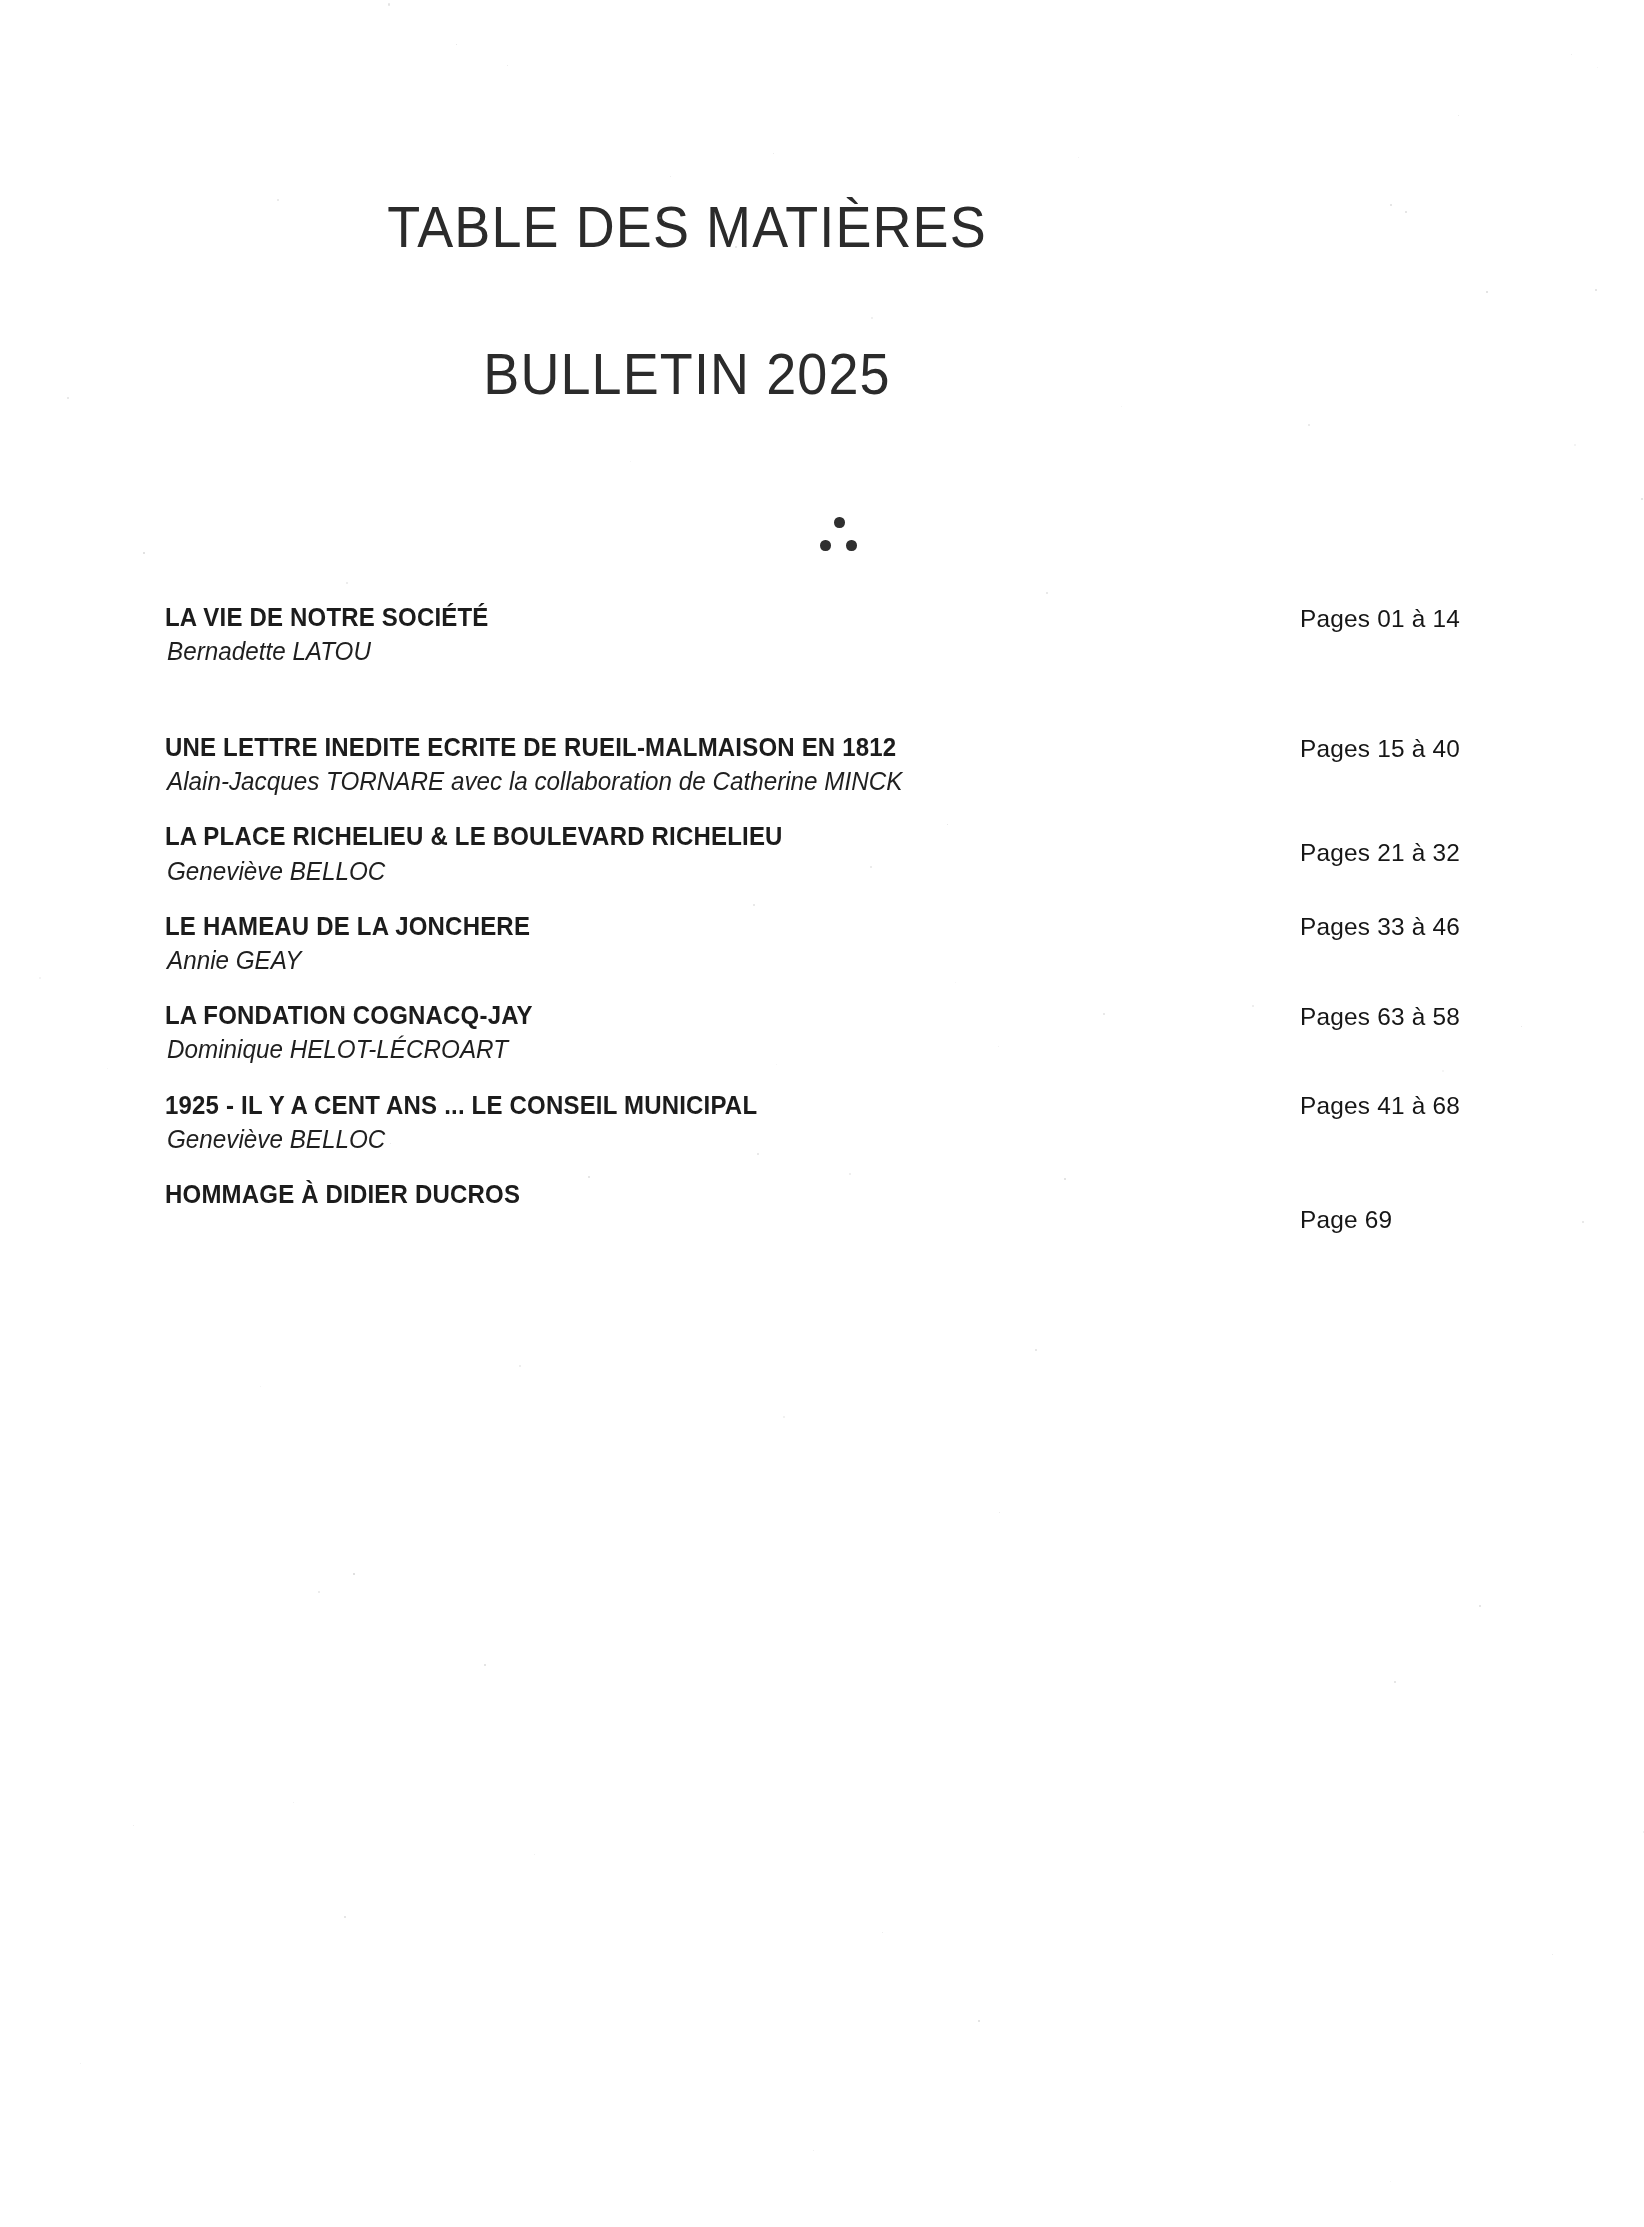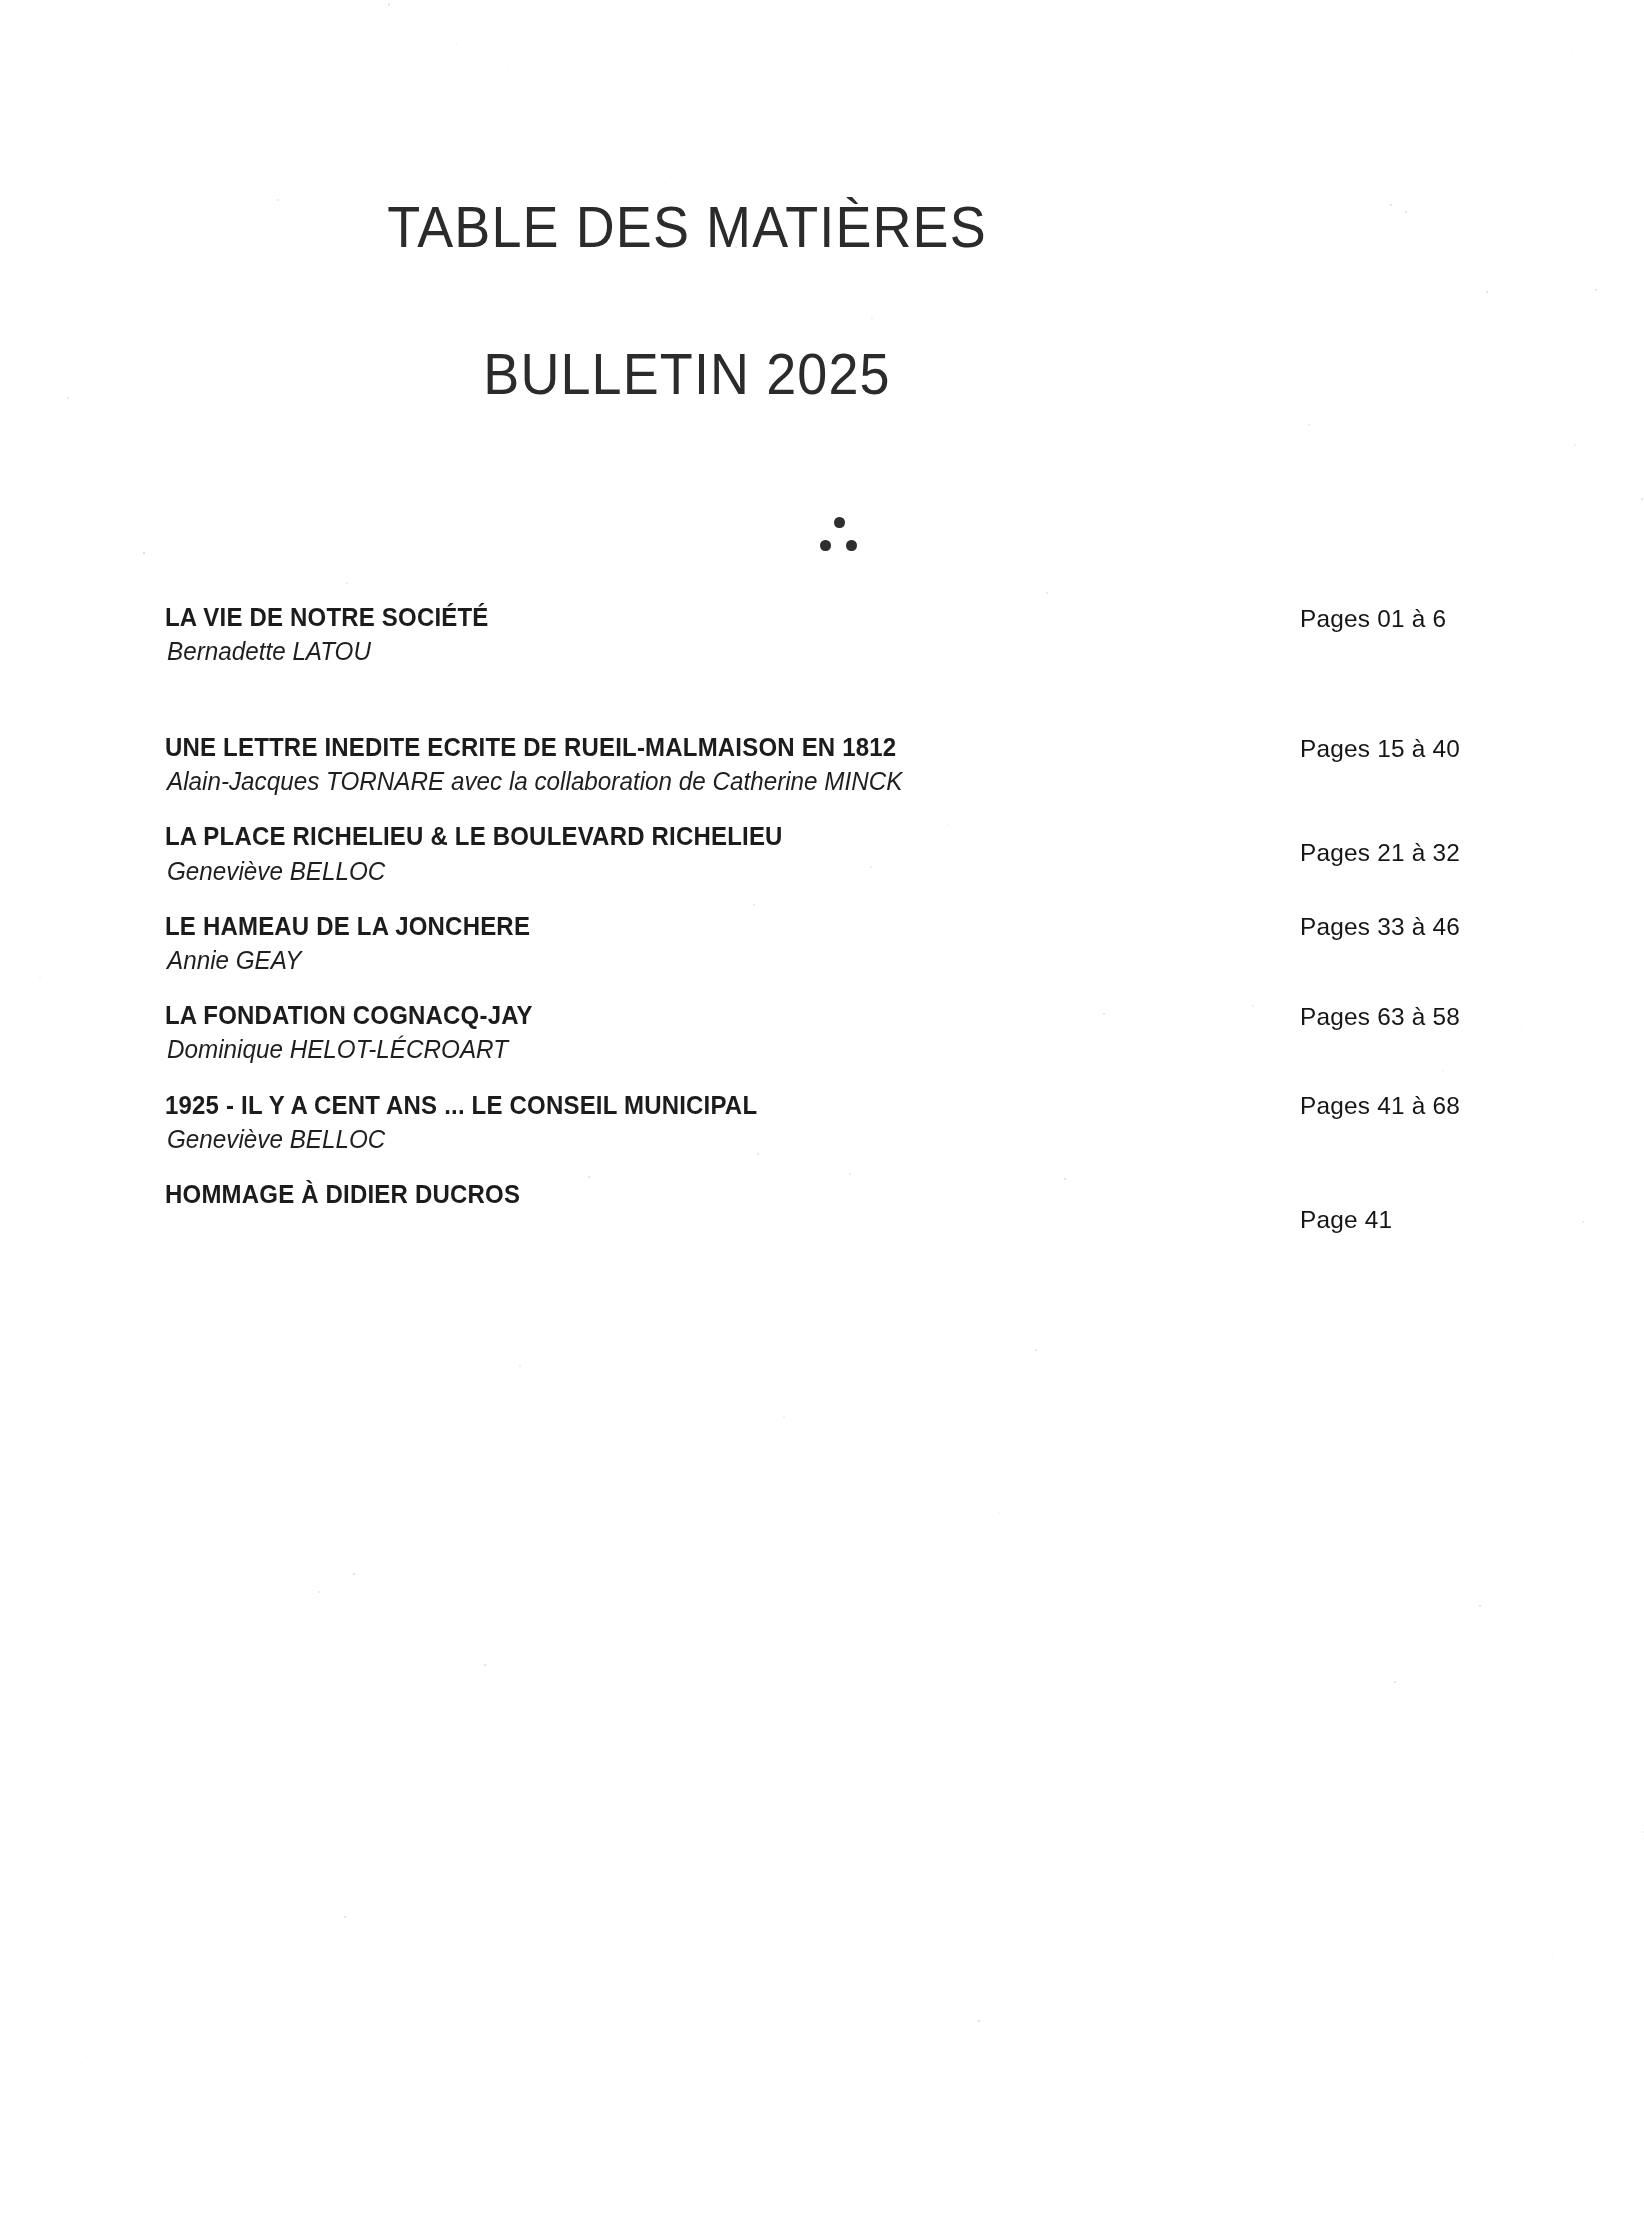--- a/index.html
+++ b/index.html
@@ -132,21 +132,21 @@
   <div class="ornament">
     <span class="d-top"></span>
     <span class="d-bl"></span>
     <span class="d-br"></span>
   </div>
 
   <div class="toc" id="toc-list">
       <div class="entry" style="height: 0px;">
         <div class="entry-title" style="top: 0px;">LA VIE DE NOTRE SOCIÉTÉ</div>
         <div class="entry-author" style="top: 34px;">Bernadette LATOU</div>
-        <div class="entry-pages" style="top: 1.6px;">Pages  01 à 6</div>
+        <div class="entry-pages" style="top: 1.6px;">Pages  01 à 14</div>
       </div>
       <div class="entry" style="height: 0px;">
         <div class="entry-title" style="top: 130px;">UNE LETTRE INEDITE ECRITE DE RUEIL-MALMAISON EN 1812</div>
         <div class="entry-author" style="top: 164px;">Alain-Jacques TORNARE avec la collaboration de Catherine MINCK</div>
         <div class="entry-pages" style="top: 132px;">Pages 15 à 40</div>
       </div>
       <div class="entry" style="height: 0px;">
         <div class="entry-title" style="top: 219px;">LA PLACE RICHELIEU &amp; LE BOULEVARD RICHELIEU</div>
         <div class="entry-author" style="top: 254px;">Geneviève BELLOC</div>
         <div class="entry-pages" style="top: 236px;">Pages 21 à 32</div>
@@ -161,21 +161,21 @@
         <div class="entry-author" style="top: 432px;">Dominique HELOT-LÉCROART</div>
         <div class="entry-pages" style="top: 400px;">Pages 63 à 58</div>
       </div>
       <div class="entry" style="height: 0px;">
         <div class="entry-title" style="top: 488px;">1925 - IL Y A CENT ANS ... LE CONSEIL MUNICIPAL</div>
         <div class="entry-author" style="top: 522px;">Geneviève BELLOC</div>
         <div class="entry-pages" style="top: 489px;">Pages 41 à 68</div>
       </div>
       <div class="entry" style="height: 0px;">
         <div class="entry-title" style="top: 577px;">HOMMAGE À DIDIER DUCROS</div>
-        <div class="entry-pages" style="top: 603px;">Page 41</div>
+        <div class="entry-pages" style="top: 603px;">Page 69</div>
       </div>
     </div>
 
 </div>
 
 <div id="speckles">
     <i style="width: 2.4px; height: 2.4px; left: 1252px; top: 1005px; opacity: 0.31;"></i>
     <i style="width: 2.4px; height: 2.4px; left: 1582px; top: 1221px; opacity: 0.43;"></i>
     <i style="width: 0.8px; height: 0.8px; left: 664px; top: 222px; opacity: 0.49;"></i>
     <i style="width: 0.8px; height: 0.8px; left: 670px; top: 176px; opacity: 0.35;"></i>

